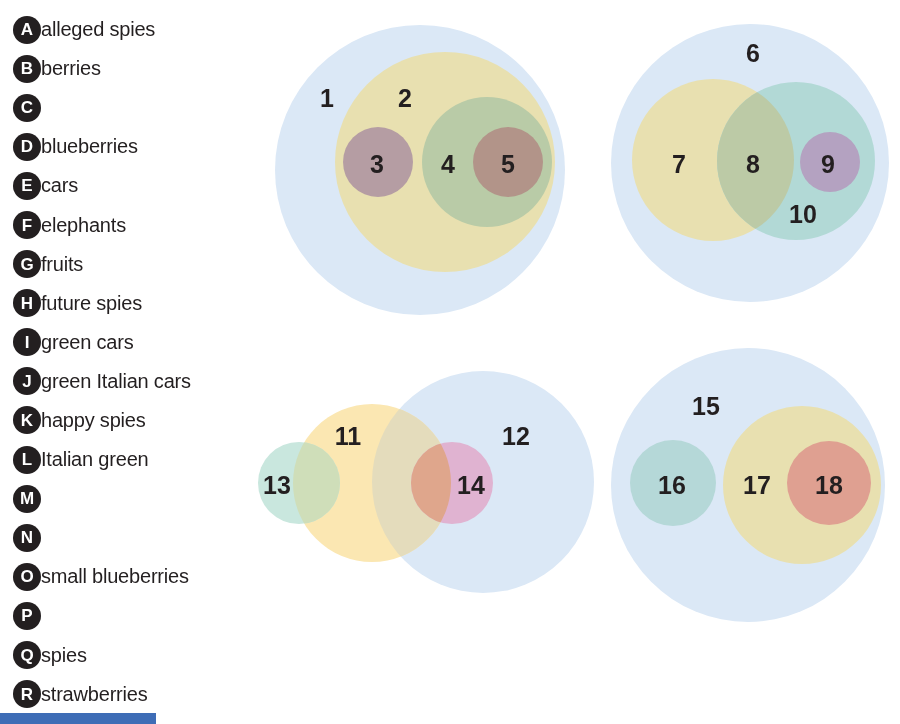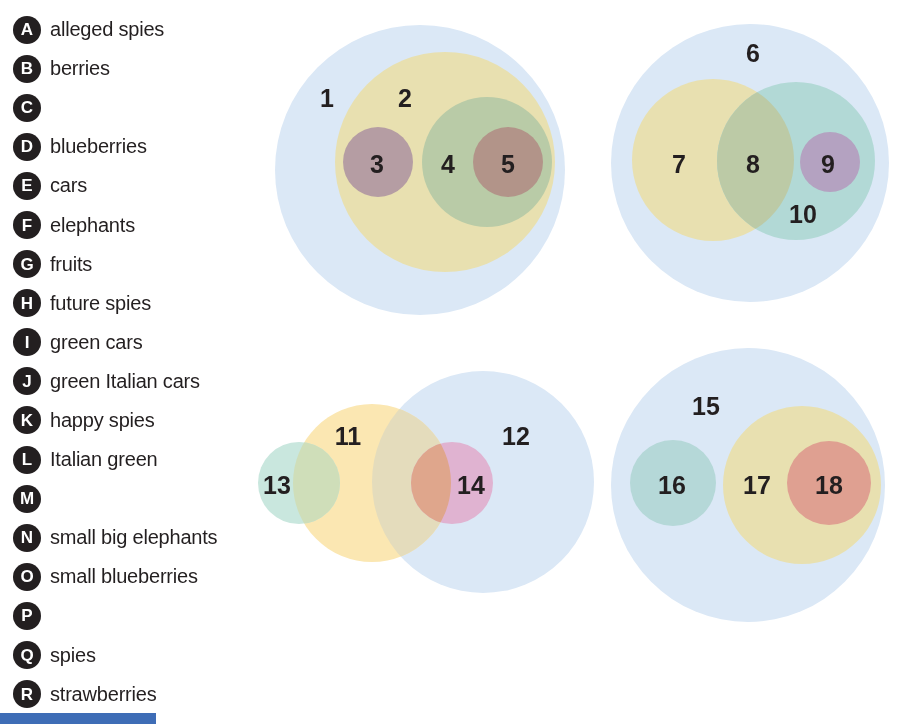--- a/index.html
+++ b/index.html
@@ -12,21 +12,21 @@
   }
   .legend-row{
     height:39.1px;display:flex;align-items:center;
   }
   .legend-badge{
     width:28px;height:28px;border-radius:50%;flex:0 0 28px;
     display:flex;align-items:center;justify-content:center;
     background:#231f20;color:#ffffff;font-weight:bold;font-size:17px;line-height:1;
   }
   .legend-label{
-    margin-left:9px;font-size:20px;color:#231f20;letter-spacing:-0.2px;white-space:nowrap;
+    font-size:20px;color:#231f20;letter-spacing:-0.2px;white-space:nowrap;
   }
   #diagram-svg{position:absolute;left:0;top:0;}
   .region-label{
     font-family:"Liberation Sans",sans-serif;font-weight:bold;font-size:25px;
     fill:#231f20;text-anchor:middle;
   }
   #bottom-bar{
     position:absolute;left:0;bottom:0;width:156px;height:11px;background:#3e6db6;
   }
 </style>
@@ -120,21 +120,20 @@
   <div class="legend-row">
     <span class="legend-badge">
         <span>M</span>
       </span>
   </div>
 
   <div class="legend-row">
     <span class="legend-badge">
         <span>N</span>
       </span>
-    <span class="legend-label">small big elephants</span>
   </div>
 
   <div class="legend-row">
     <span class="legend-badge">
         <span>O</span>
       </span>
     <span class="legend-label">small blueberries</span>
   </div>
 
   <div class="legend-row">

